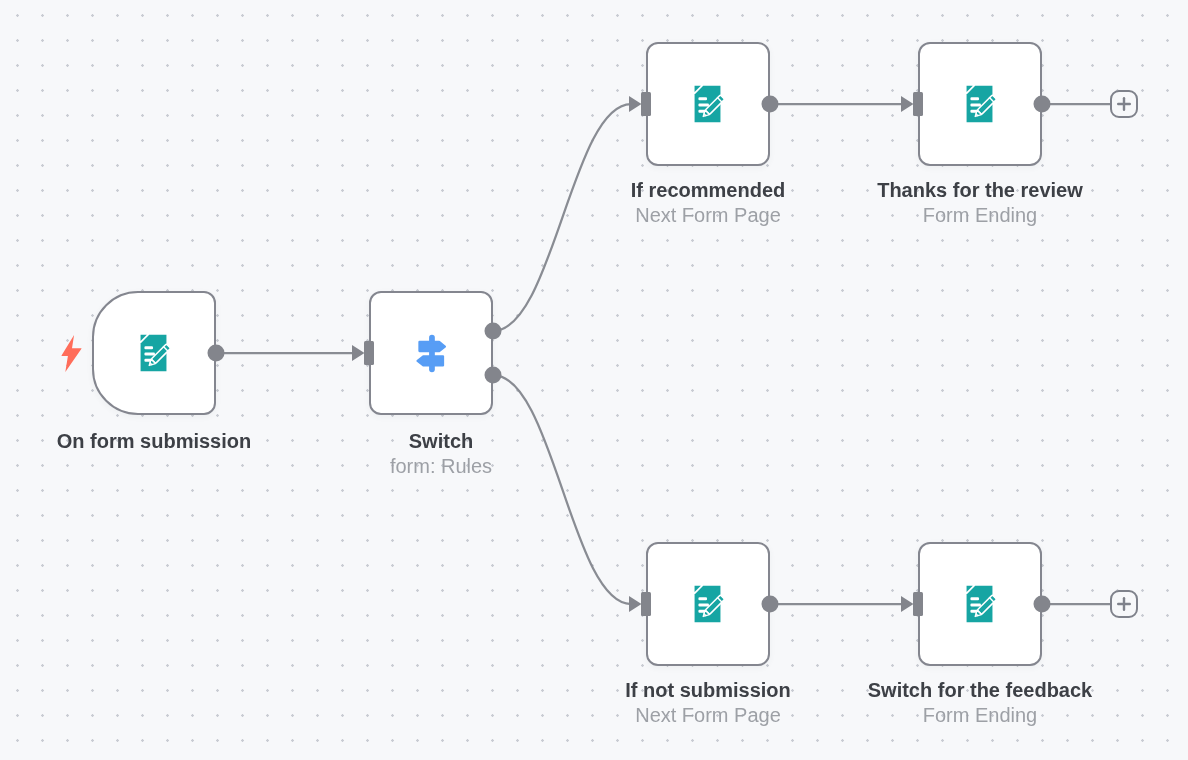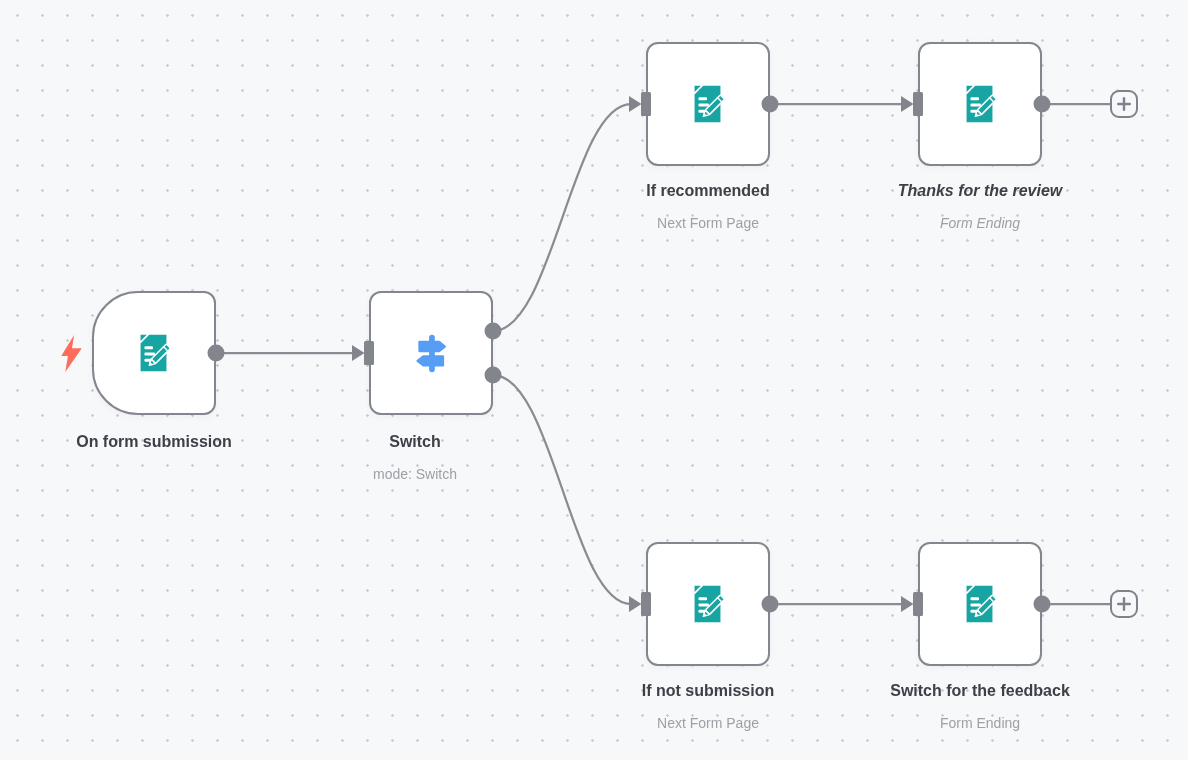--- a/index.html
+++ b/index.html
@@ -20,26 +20,26 @@
   }
   .n-trigger{left:92px;top:291px;border-radius:46px 12px 12px 46px;}
   .n-switch{left:369px;top:291px;}
   .n-ifrec{left:646px;top:42px;}
   .n-review{left:918px;top:42px;}
   .n-ifnot{left:646px;top:542px;}
   .n-feedback{left:918px;top:542px;}
   .node-icon{width:46px;height:46px;display:block;}
   .bolt{position:absolute;left:61px;top:335px;width:21px;height:37px;z-index:2;}
   .labelwrap{position:absolute;width:340px;text-align:center;z-index:2;}
-  .labelwrap .label{font-size:16px;font-weight:700;color:#3d4046;line-height:25px;}
-  .labelwrap .subtitle{font-size:14px;color:#9da0a6;line-height:21px;margin-top:10px;}
+  .labelwrap .label{font-size:20px;font-weight:700;color:#3d4046;line-height:25px;}
+  .labelwrap .subtitle{font-size:20px;color:#9da0a6;line-height:21px;margin-top:2px;}
   .l-trigger{left:-16px;top:429px;}
-  .l-switch{left:245px;top:429px;}
+  .l-switch{left:271px;top:429px;}
   .l-ifrec{left:538px;top:178px;}
-  .l-review{left:810px;top:178px;font-style:italic;}
+  .l-review{left:810px;top:178px;}
   .l-ifnot{left:538px;top:678px;}
   .l-feedback{left:810px;top:678px;}
   .wires{position:absolute;left:0;top:0;width:1188px;height:760px;z-index:3;}
   .wire{fill:none;stroke:#898c93;stroke-width:2.25px;}
   .handle{fill:#83858c;}
   .plus-btn{
     position:absolute;width:28px;height:28px;box-sizing:border-box;
     border:2.5px solid #7f828b;border-radius:9px;background:#f7f8fa;
     display:flex;align-items:center;justify-content:center;z-index:2;cursor:pointer;
   }
@@ -116,21 +116,21 @@
         <use href="#icon-form"></use>
       </svg>
   </div>
 
   <div class="labelwrap l-trigger">
     <div class="label">On form submission</div>
     <div class="subtitle"></div>
   </div>
   <div class="labelwrap l-switch">
     <div class="label">Switch</div>
-    <div class="subtitle">mode: Switch</div>
+    <div class="subtitle">form: Rules</div>
   </div>
   <div class="labelwrap l-ifrec">
     <div class="label">If recommended</div>
     <div class="subtitle">Next Form Page</div>
   </div>
   <div class="labelwrap l-review">
     <div class="label">Thanks for the review</div>
     <div class="subtitle">Form Ending</div>
   </div>
   <div class="labelwrap l-ifnot">

